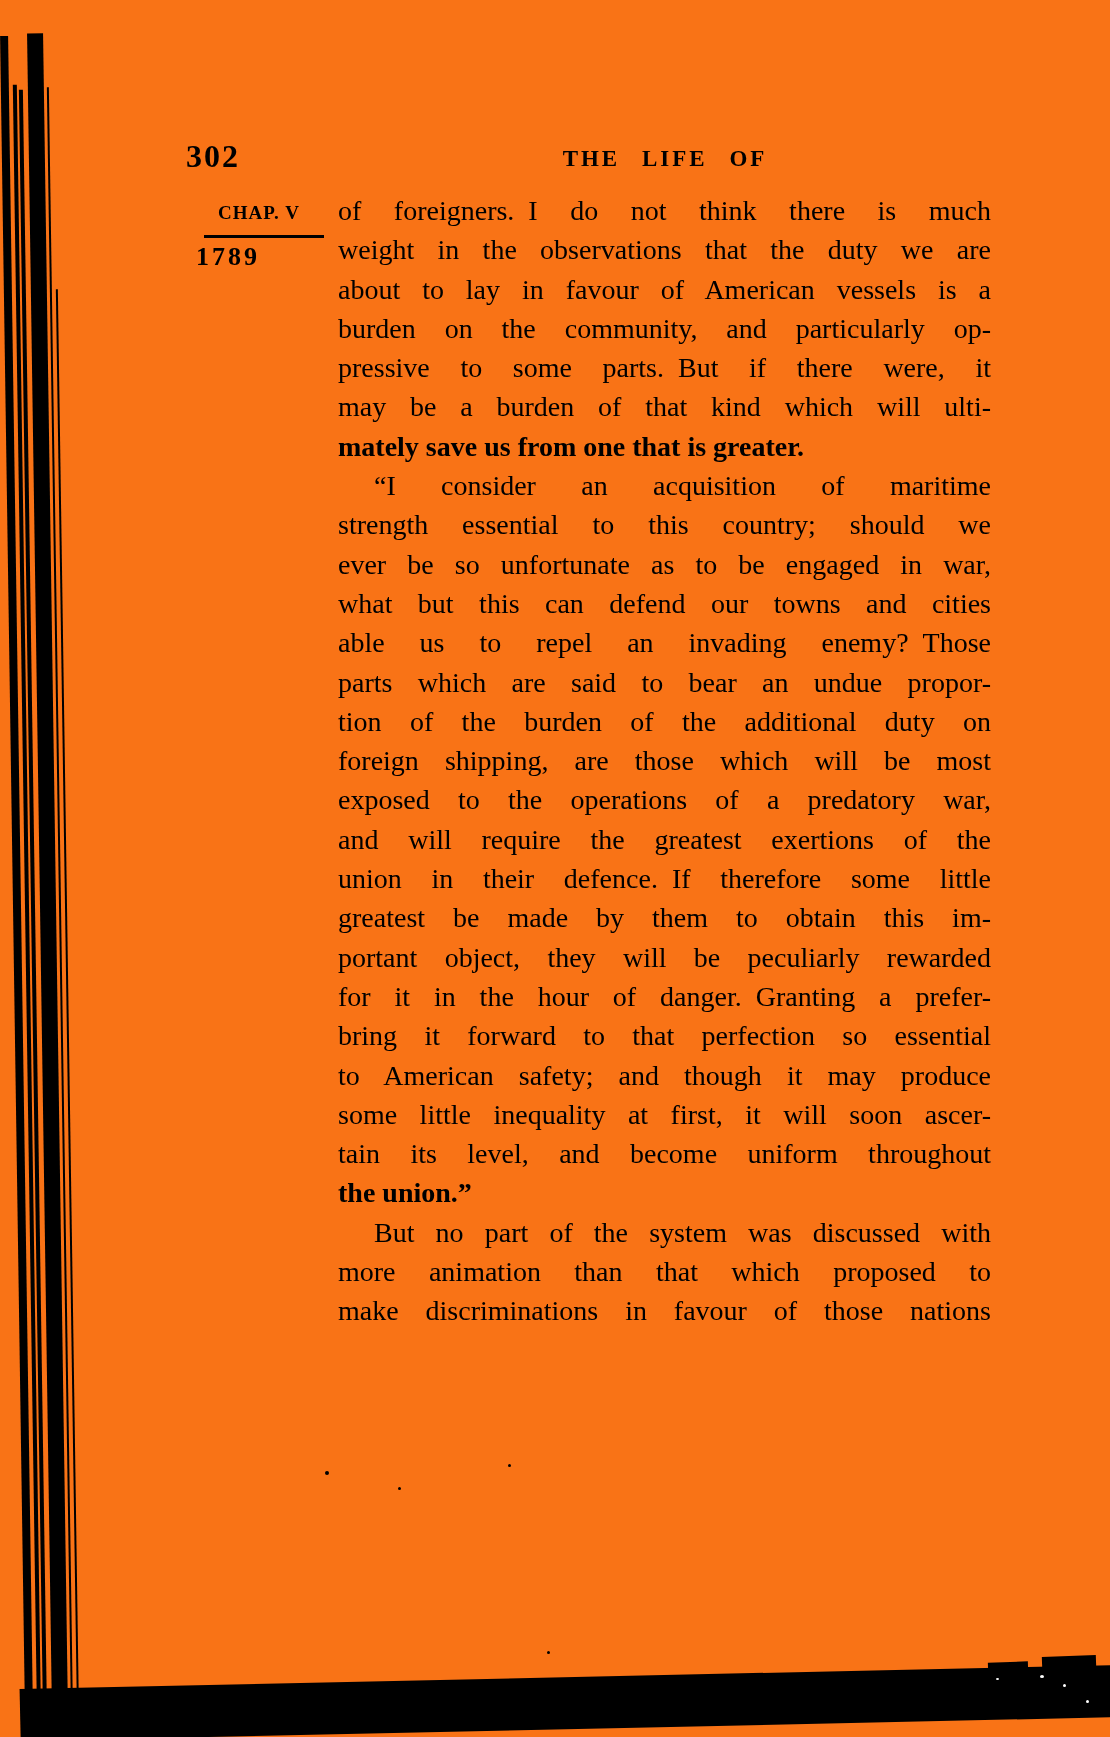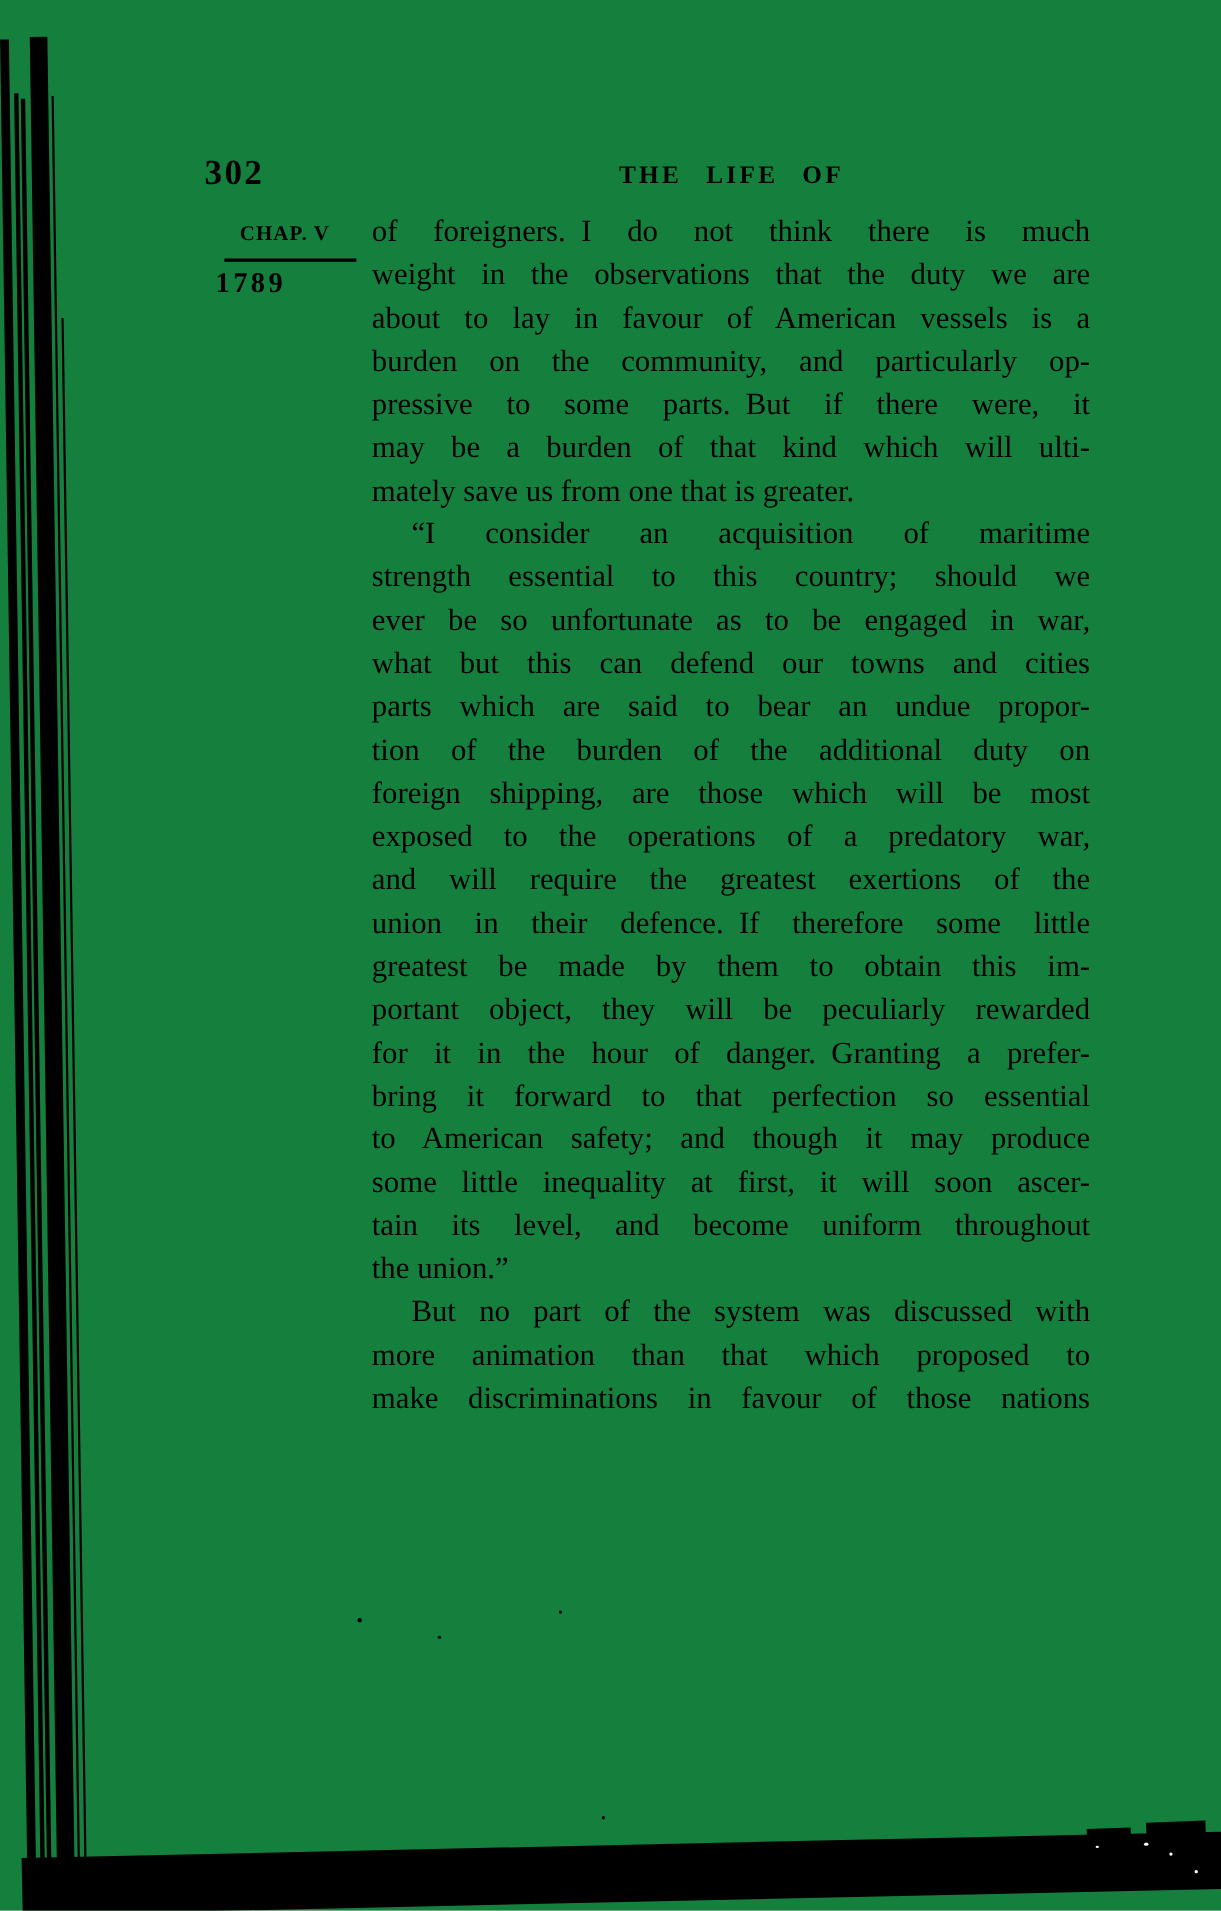--- a/index.html
+++ b/index.html
@@ -1,17 +1,17 @@
 <!DOCTYPE html>
 <html><head>
 <meta charset="utf-8">
 <style>
   html,body{margin:0;padding:0;background:#e8e8e8;}
   #page{
-    position:relative;width:1110px;height:1737px;background:#15803d;
+    position:relative;width:1110px;height:1737px;background:#f97316;
     overflow:hidden;font-family:"Liberation Serif","DejaVu Serif",serif;color:#000;
   }
   
   #binding{position:absolute;left:0;top:30px;width:95px;height:1692px;
     transform:rotate(-0.85deg);transform-origin:top left;}
   #binding .bar{position:absolute;background:#000;top:0;bottom:0;}
   .b1{left:0;width:8px;top:6px!important;}
   .b2{left:12px;width:4px;top:55px!important;}
   .b3{left:18px;width:4px;top:60px!important;}
   .b4{left:27px;width:16px;top:4px!important;}
@@ -34,21 +34,21 @@
   #chapter{position:absolute;left:218px;top:202px;font-size:19px;font-weight:700;
     letter-spacing:1px;}
   #margin-rule{position:absolute;left:204px;top:235px;width:120px;height:3px;background:#000;}
   #year{position:absolute;left:196px;top:242px;font-size:26px;font-weight:700;
     letter-spacing:3px;}
   
   #text-block{position:absolute;left:338px;top:191px;width:653px;font-size:28px;
     line-height:39.3px;}
   .textline{text-align:justify;text-align-last:justify;white-space:normal;
     font-weight:500;}
-  .textline.rag{text-align-last:left;}
+  .textline.rag{text-align-last:left;font-weight:bold;}
   .textline.indent{text-indent:36px;}
 </style>
 </head>
 <body>
 
 <div id="page">
 
   <div id="binding">
     <div class="bar b1"></div>
     <div class="bar b2"></div>
@@ -70,20 +70,21 @@
       <div class="textline">weight in the observations that the duty we are</div>
       <div class="textline">about to lay in favour of American vessels is a</div>
       <div class="textline">burden on the community, and particularly op-</div>
       <div class="textline">pressive to some parts. But if there were, it</div>
       <div class="textline">may be a burden of that kind which will ulti-</div>
       <div class="textline rag">mately save us from one that is greater.</div>
       <div class="textline indent">“I consider an acquisition of maritime</div>
       <div class="textline">strength essential to this country; should we</div>
       <div class="textline">ever be so unfortunate as to be engaged in war,</div>
       <div class="textline">what but this can defend our towns and cities</div>
+      <div class="textline">able us to repel an invading enemy? Those</div>
       <div class="textline">parts which are said to bear an undue propor-</div>
       <div class="textline">tion of the burden of the additional duty on</div>
       <div class="textline">foreign shipping, are those which will be most</div>
       <div class="textline">exposed to the operations of a predatory war,</div>
       <div class="textline">and will require the greatest exertions of the</div>
       <div class="textline">union in their defence. If therefore some little</div>
       <div class="textline">greatest be made by them to obtain this im-</div>
       <div class="textline">portant object, they will be peculiarly rewarded</div>
       <div class="textline">for it in the hour of danger. Granting a prefer-</div>
       <div class="textline">bring it forward to that perfection so essential</div>

